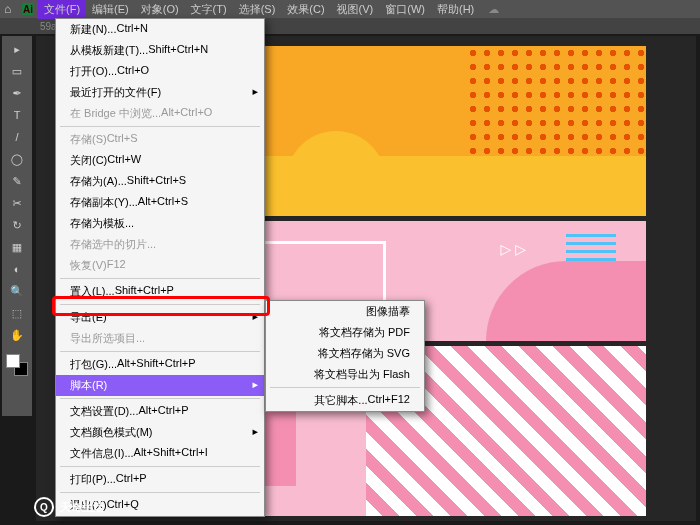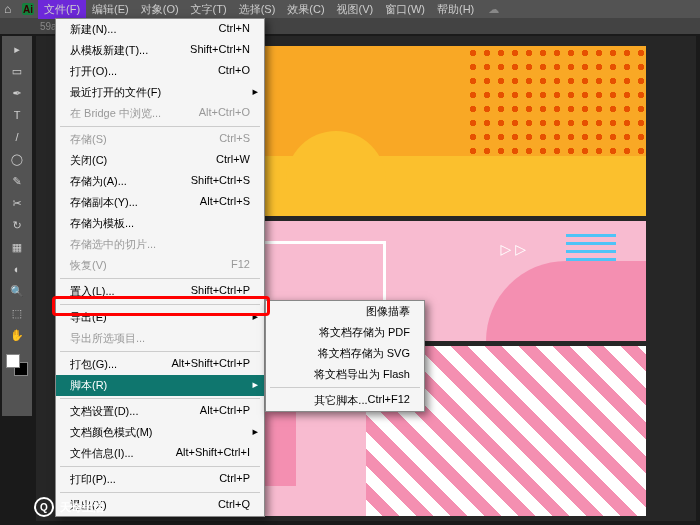--- a/index.html
+++ b/index.html
@@ -27,24 +27,24 @@
 .s1 .ring{position:absolute;left:140px;top:50px;width:20px;height:20px;border:3px solid #fff;border-radius:50%}
 .s2{position:absolute;left:0;top:175px;width:560px;height:120px;background:#f8bbd0;overflow:hidden}
 .s2 .frame{position:absolute;left:80px;top:20px;width:220px;height:80px;border:3px solid #fff}
 .s2 .tri{position:absolute;right:120px;top:20px;color:#fff;font-size:14px}
 .s2 .blob{position:absolute;right:0;top:40px;width:160px;height:80px;background:#f48fb1;border-radius:80px 0 0 0}
 .s2 .stripes{position:absolute;right:30px;top:10px;width:50px;height:30px;background:repeating-linear-gradient(0deg,#4fc3f7 0 3px,transparent 3px 8px)}
 .s3{position:absolute;left:0;top:300px;width:560px;height:170px;background:#f8bbd0}
 .s3 .diag{position:absolute;right:0;top:0;width:280px;height:170px;background:repeating-linear-gradient(45deg,#fff 0 12px,#f48fb1 12px 24px)}
 .s3 .box{position:absolute;left:70px;top:20px;width:140px;height:120px;background:#f48fb1}
 .dropdown{position:absolute;left:55px;top:18px;width:210px;background:#f5f5f5;border:1px solid #888;box-shadow:3px 3px 8px rgba(0,0,0,0.5);color:#000;z-index:100}
-.dropdown .row{display:flex;justify-content:space-between;padding:3px 14px;white-space:nowrap}
+.dropdown .row{display:flex;padding:3px 14px;white-space:nowrap}
 .dropdown .row.dis{color:#999}
 .dropdown .sep{height:1px;background:#ccc;margin:2px 4px}
-.dropdown .row.hl{background:#0f766e;color:#fff;position:relative}
+.dropdown .row.hl{background:#8b5cf6;color:#fff;position:relative}
 .dropdown .arr::after{content:"▸";position:absolute;right:6px}
 .redbox{position:absolute;border:3px solid red;border-radius:4px;pointer-events:none;left:52px;top:296px;width:218px;height:20px;z-index:101}
 .submenu{position:absolute;left:265px;top:300px;width:160px;background:#f5f5f5;border:1px solid #888;box-shadow:3px 3px 8px rgba(0,0,0,0.5);color:#000;z-index:100}
 .submenu .row{display:flex;justify-content:flex-end;padding:3px 14px;white-space:nowrap}
 .submenu .sep{height:1px;background:#ccc;margin:2px 4px}
 .watermark{position:absolute;left:34px;bottom:8px;color:#fff;font-size:15px;font-weight:bold;display:flex;align-items:center;gap:6px;z-index:200}
 .watermark .logo{width:20px;height:20px;border:2px solid #fff;border-radius:50%;display:flex;align-items:center;justify-content:center;font-size:10px}
 </style>
 </head>
 <body>

